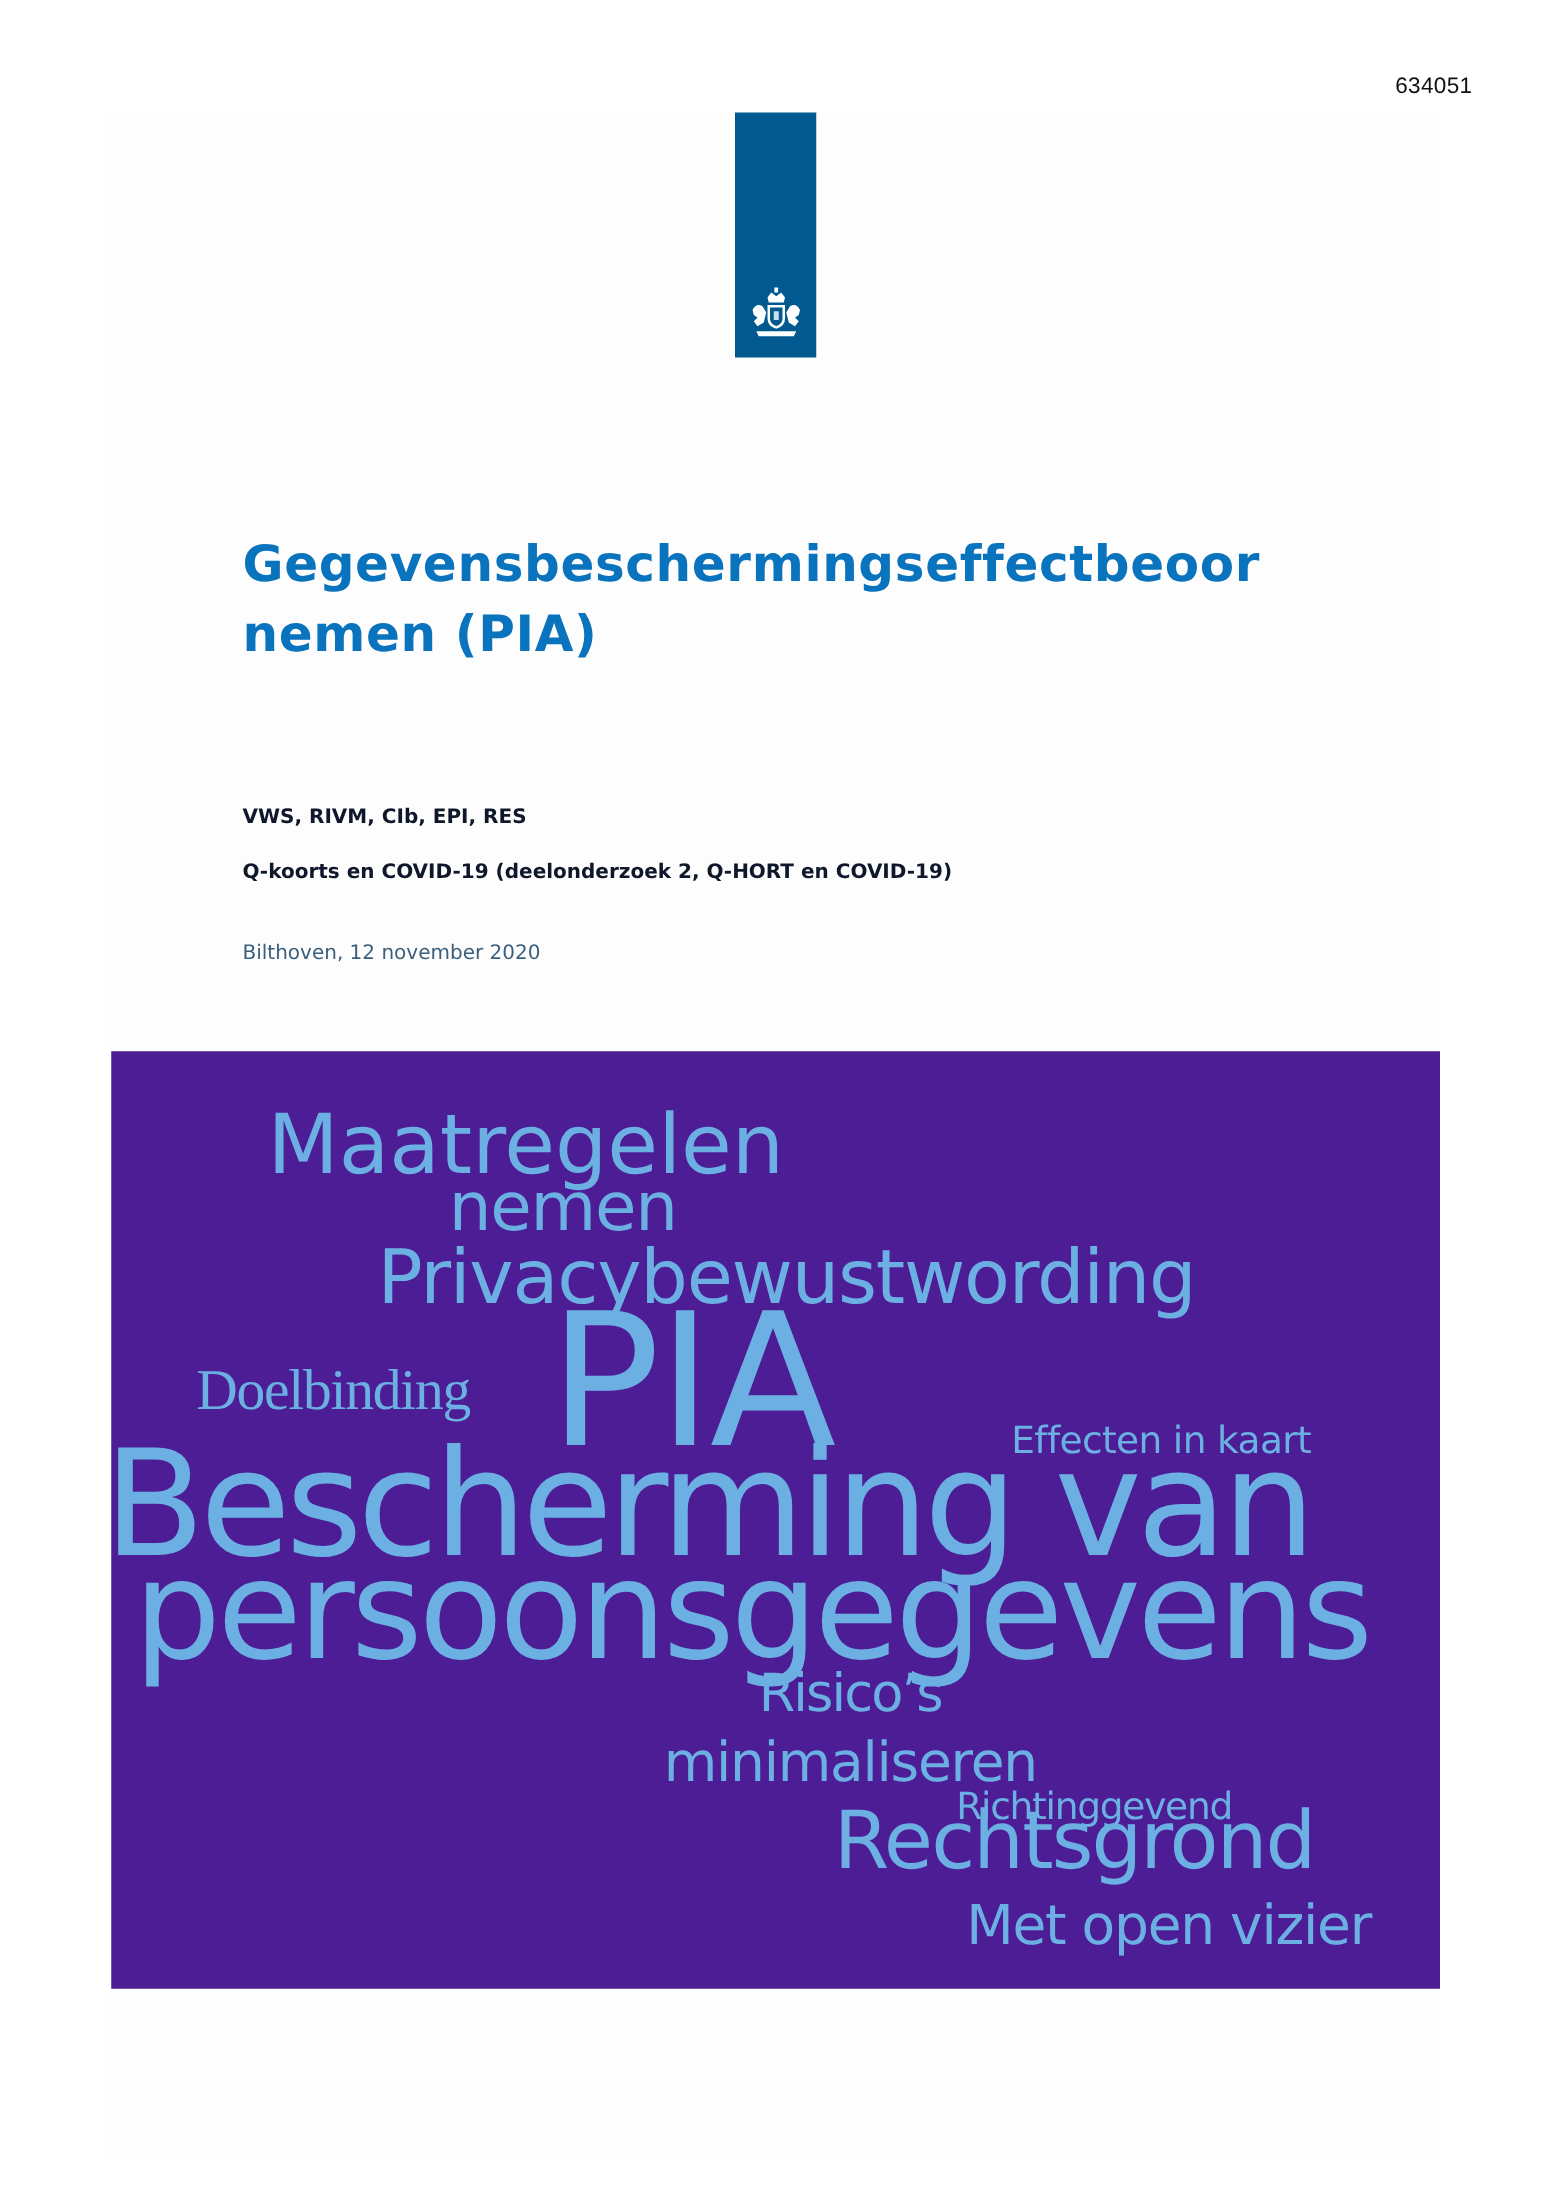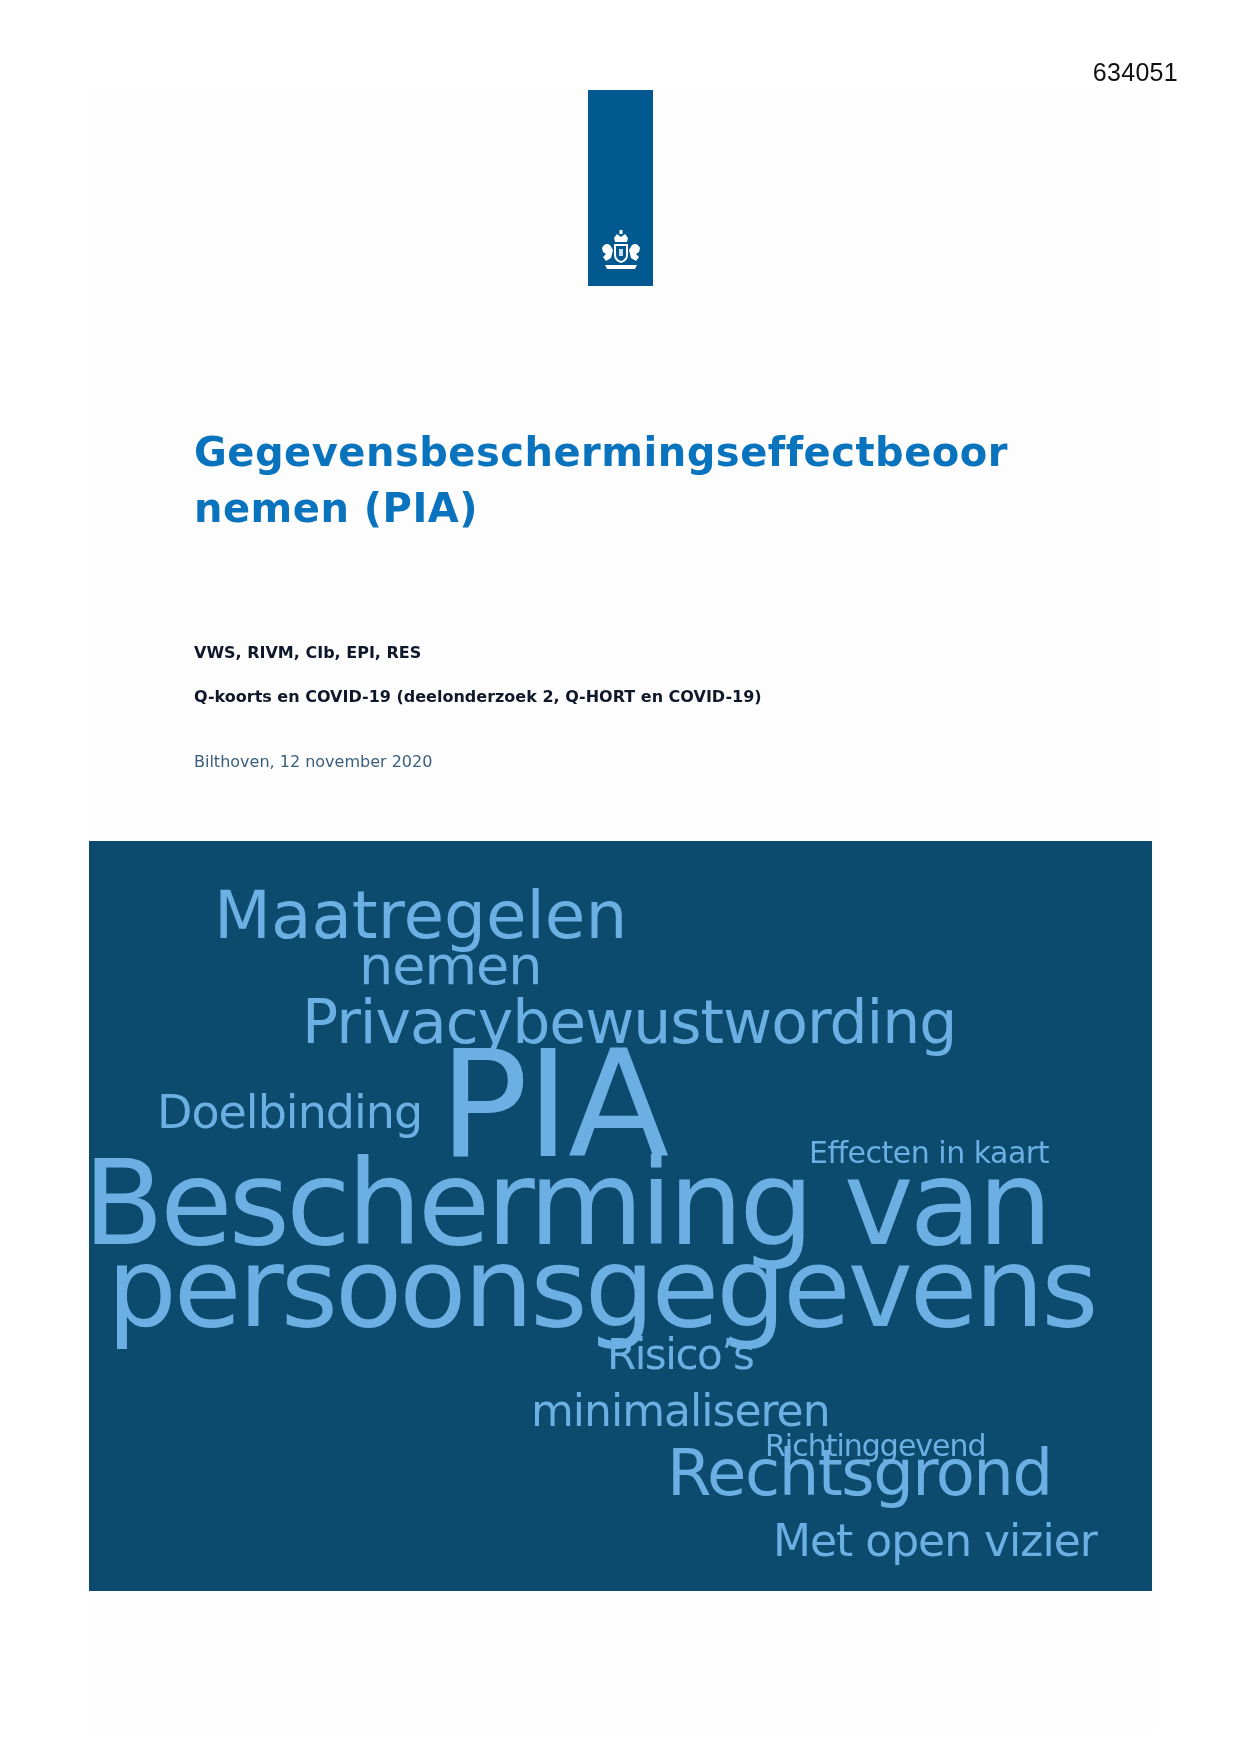--- a/index.html
+++ b/index.html
@@ -4,21 +4,21 @@
 <style>
   html, body { margin: 0; padding: 0; }
   body {
     width: 1241px; height: 1754px; position: relative; overflow: hidden;
     background: #ffffff;
     font-family: "DejaVu Sans", sans-serif;
   }
   .doc-number {
     position: absolute; top: 58px; right: 63px;
     font-family: "Liberation Sans", sans-serif;
-    font-size: 25px; color: #111; letter-spacing: 0.3px; margin-left: 12px;
+    font-size: 18px; color: #111; letter-spacing: 0.3px; margin-left: 12px;
   }
   .page-area {
     position: absolute; left: 88px; top: 89px; width: 1065px; height: 1640px;
     background: #fdfdfd;
   }
   .logo-bar {
     position: absolute; left: 588px; top: 90px; width: 65px; height: 196px;
     background: #01598f;
   }
   .logo-crest {
@@ -33,21 +33,21 @@
   .subtitle {
     position: absolute; left: 194px; color: #0f172a; font-weight: bold; font-size: 16px;
   }
   .sub1 { top: 643px; }
   .sub2 { top: 687px; }
   .place-date {
     position: absolute; left: 194px; top: 752px; color: #3a5f7d; font-size: 16px;
   }
   .cloud {
     position: absolute; left: 89px; top: 841px; width: 1063px; height: 750px;
-    background: #0c4a6e; overflow: hidden;
+    background: #4c1d95; overflow: hidden;
   }
   .w {
     position: absolute; white-space: nowrap; color: #6cb0e3;
     font-family: "DejaVu Sans", sans-serif; font-weight: normal; line-height: 1;
   }
 </style>
 </head>
 <body>
 
 <div class="doc-number">634051</div>
@@ -81,21 +81,21 @@
 <div class="subtitle sub1">VWS, RIVM, CIb, EPI, RES</div>
 <div class="subtitle sub2">Q-koorts en COVID-19 (deelonderzoek 2, Q-HORT en COVID-19)</div>
 
 <div class="place-date">Bilthoven, 12 november 2020</div>
 
 <div class="cloud">
   <div class="w" style="left:125px; top:42px; font-size:66px;">Maatregelen</div>
   <div class="w" style="left:270px; top:98px; font-size:54px; letter-spacing:-1px;">nemen</div>
   <div class="w" style="left:213px; top:151px; font-size:60px; letter-spacing:-1px;">Privacybewustwording</div>
   <div class="w" style="left:350px; top:190px; font-size:148px; letter-spacing:-2px;">PIA</div>
-  <div class="w" style="left:68px; top:248px; font-size:46px; letter-spacing:-1px;">Doelbinding</div>
+  <div class="w" style="left:68px; top:248px; font-size:46px; letter-spacing:-1px;font-family:Liberation Serif, serif;">Doelbinding</div>
   <div class="w" style="left:720px; top:297px; font-size:30px; letter-spacing:-0.5px;">Effecten in kaart</div>
   <div class="w" style="left:-6px; top:303px; font-size:118px; letter-spacing:-4px;">Bescherming van</div>
   <div class="w" style="left:18px; top:392px; font-size:110px; letter-spacing:-3px;">persoonsgegevens</div>
   <div class="w" style="left:518px; top:493px; font-size:42px; letter-spacing:-1.5px;">Risico’s</div>
   <div class="w" style="left:442px; top:548px; font-size:44px; letter-spacing:-1px;">minimaliseren</div>
   <div class="w" style="left:660px; top:590px; font-size:30px; letter-spacing:-1px;margin-left:16px;">Richtinggevend</div>
   <div class="w" style="left:578px; top:600px; font-size:64px; letter-spacing:-1.5px;">Rechtsgrond</div>
   <div class="w" style="left:684px; top:658px; font-size:44px; letter-spacing:-1px;margin-top:20px;">Met open vizier</div>
 </div>
 

